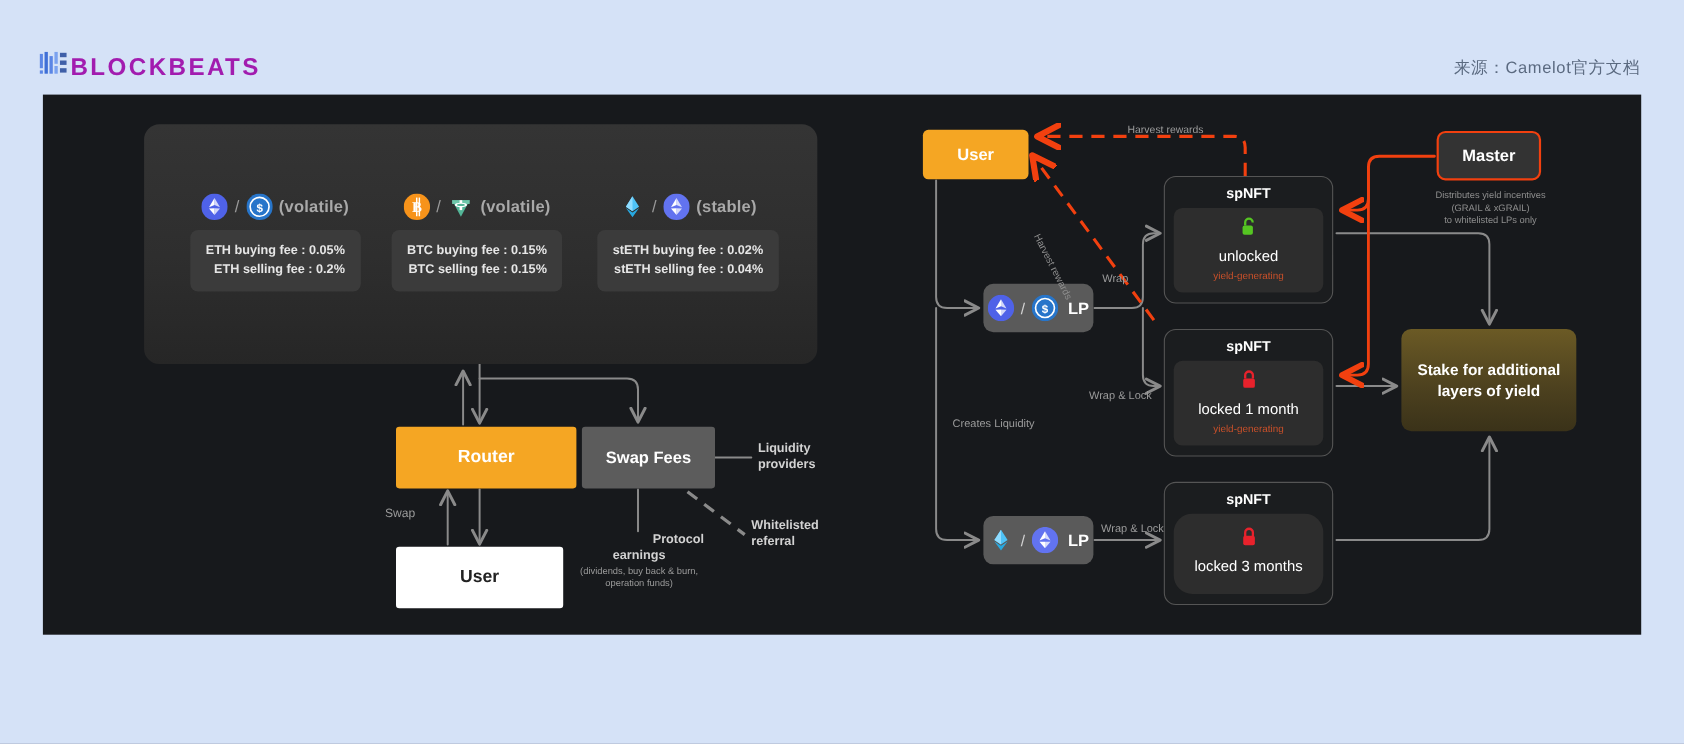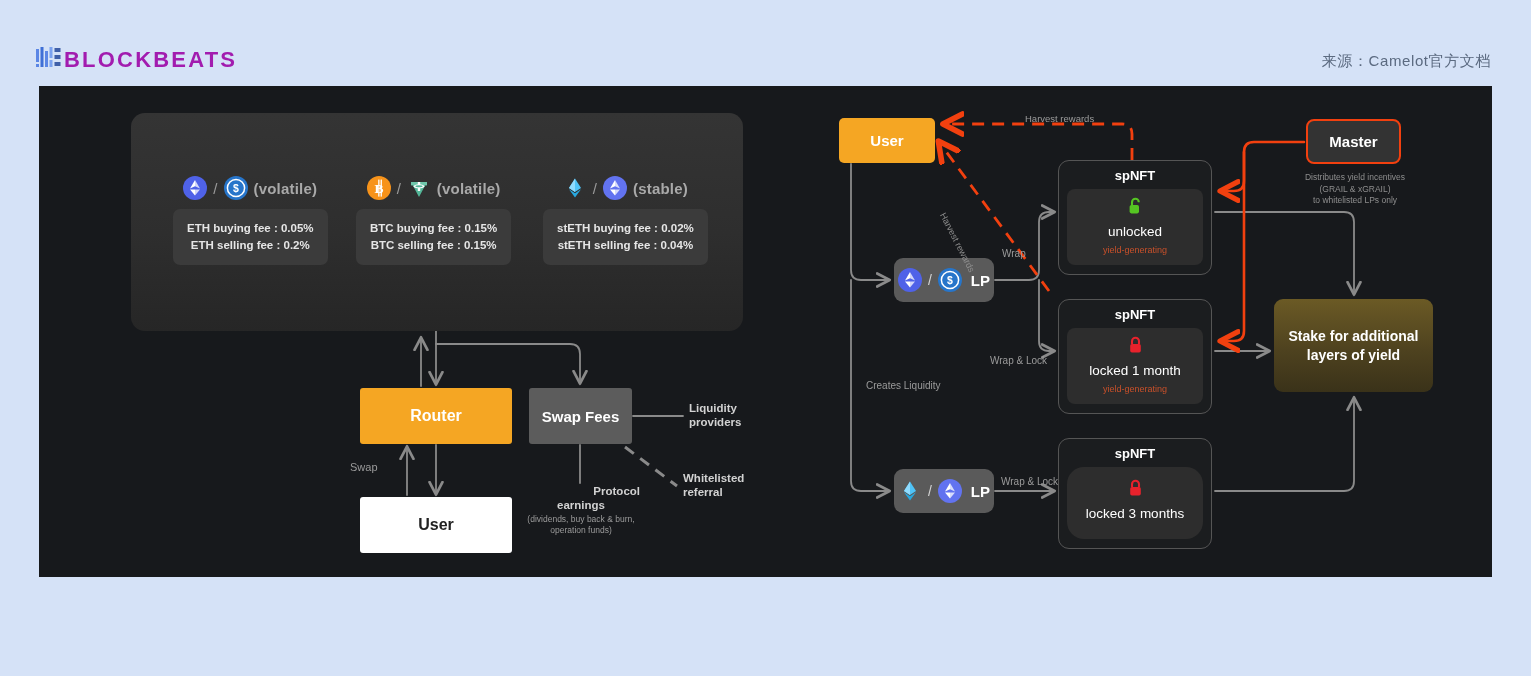--- a/index.html
+++ b/index.html
@@ -83,21 +83,21 @@
     font-weight: bold;
     margin-bottom: 9px;
     justify-content: center;
   }
   .pair-head .slash { color: #9a9a9a; font-weight: normal; font-size: 15px; }
   .pair-head .kind { color: #a9a9a9; font-weight: bold; letter-spacing: 0.2px; }
   .fee-box {
     background: #3b3b3b;
     border-radius: 7px;
     padding: 11px 14px;
-    text-align: center;
+    text-align: right;
   }
   .fee-line {
     font-size: 11.5px;
     color: #e6e6e6;
     line-height: 17px;
     font-weight: bold;
     white-space: nowrap;
   }
 
   
@@ -107,29 +107,29 @@
     display: inline-flex;
     align-items: center;
     justify-content: center;
     flex: none;
   }
   .coin svg { display: block; }
 
   
   .box-router {
     left: 321px; top: 302px;
-    width: 152px; height: 56px;
+    width: 164px; height: 56px;
     background: #f5a623;
     border-radius: 3px;
     display: flex; align-items: center; justify-content: center;
     color: #ffffff; font-size: 16px; font-weight: bold;
   }
   .box-swapfees {
     left: 490px; top: 302px;
-    width: 103px; height: 56px;
+    width: 121px; height: 56px;
     background: #5c5c5c;
     border-radius: 3px;
     display: flex; align-items: center; justify-content: center;
     color: #ffffff; font-size: 15px; font-weight: bold;
   }
   .box-user-left {
     left: 321px; top: 411px;
     width: 152px; height: 56px;
     background: #ffffff;
     border-radius: 3px;

